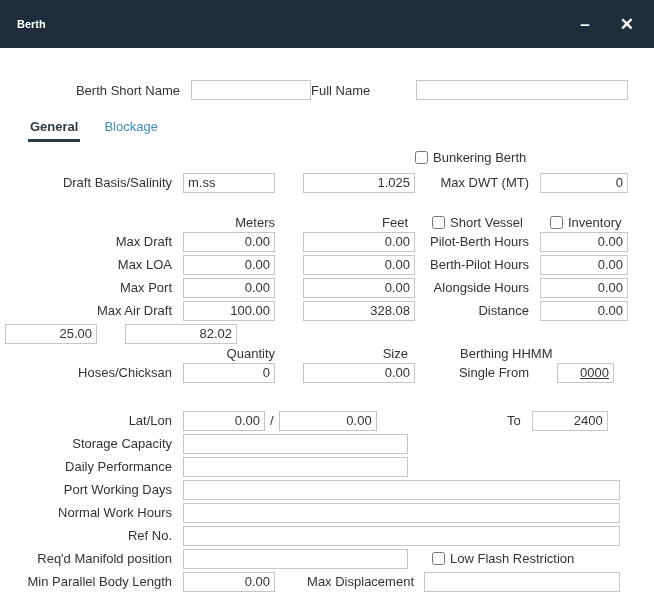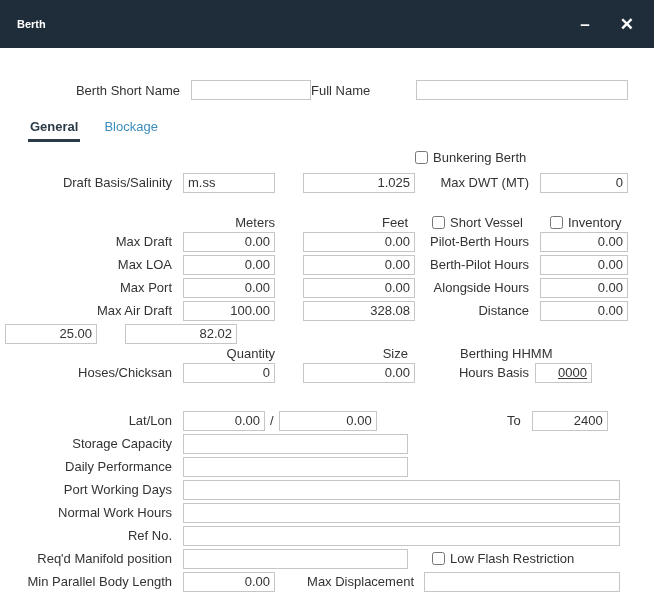--- a/index.html
+++ b/index.html
@@ -140,22 +140,22 @@
 <div class="row" style="height:16px;">
   <span class="h1">Quantity</span>
   <span class="h2">Size</span>
   <span style="margin-left:52px;">Berthing HHMM</span>
 </div>
 
 <div class="row">
   <label class="lbl">Hoses/Chicksan</label>
   <input type="text" class="in1 num" value="0" style="">
   <input type="text" class="in2 num" value="0.00" style="">
-  <label class="rlbl">Hours Basis</label>
-  <input type="text" class="num" style="margin-left: 0; width: 57px; text-decoration: underline;" value="0000">
+  <label class="rlbl">Single From</label>
+  <input type="text" class="num" style="margin-left: 22px; width: 57px; text-decoration: underline;" value="0000">
 </div>
 
 <div class="row" style="margin-top:25px;">
   <label class="lbl">Lat/Lon</label>
   <input type="text" class="num" style="margin-left: 5px; width: 82px;" value="0.00">
   <span class="slash">/</span>
   <input type="text" class="num" style="width: 98px;" value="0.00">
   <label style="width:150px;text-align:right;padding-right:6px;">To</label>
   <input type="text" class="num" style="margin-left: 5px; width: 76px;" value="2400">
 </div>

